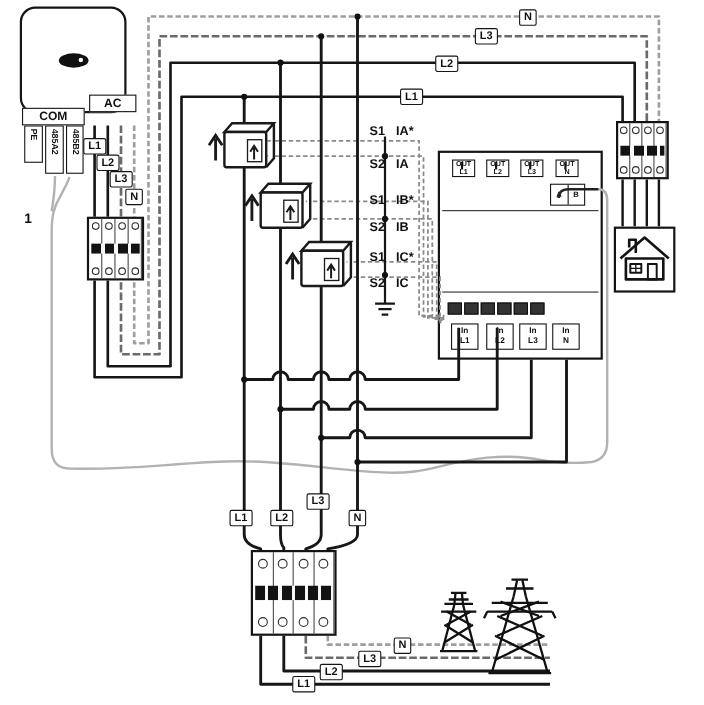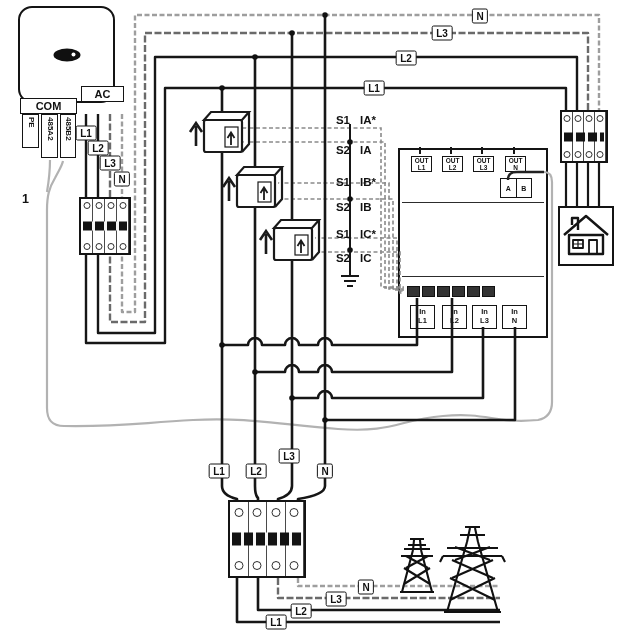--- a/index.html
+++ b/index.html
@@ -33,21 +33,21 @@
       width:5px;height:5px;border:1.4px solid #2e2e2e;border-radius:50%;}
   .pole::before{top:3px;}
   .pole::after{bottom:3px;}
   .band{position:absolute;left:2px;right:2px;top:50%;height:9px;transform:translateY(-50%);
         background:repeating-linear-gradient(90deg,#131313 0 9px,#f7f7f7 9px 12px);z-index:2;}
   .breaker.big .pole::before,.breaker.big .pole::after{width:7px;height:7px;}
   .breaker.big .pole::before{top:6px;}
   .breaker.big .pole::after{bottom:6px;}
   .breaker.big .band{height:13px;}
   
-  #meter{left:398px;top:148px;width:150px;height:190px;border:2.2px solid #141414;z-index:2;}
+  #meter{left:398px;top:137px;width:150px;height:190px;border:2.2px solid #141414;z-index:2;}
   .mline{position:absolute;left:2px;right:2px;border-top:1.3px solid #2c2c2c;}
   .outb{position:absolute;top:6px;width:21px;height:16px;border:1.5px solid #141414;background:#fff;
         font-size:6.5px;font-weight:bold;text-align:center;line-height:1.1;box-sizing:border-box;}
   .inb{position:absolute;top:155px;width:25px;height:24px;border:1.5px solid #141414;background:#fff;
        font-size:7.5px;font-weight:bold;text-align:center;line-height:1.25;box-sizing:border-box;padding-top:1px;}
   #ab{position:absolute;left:100px;top:28px;width:30px;height:18px;border:1.6px solid #141414;display:flex;background:#fff;}
   #ab div{flex:1;border-right:1.2px solid #141414;font-size:7px;font-weight:bold;display:flex;
           align-items:center;justify-content:center;}
   #ab div:last-child{border-right:none;}
   .stripcell{position:absolute;top:136px;width:13px;height:11px;background:#333;border:1px solid #101010;box-sizing:border-box;}

